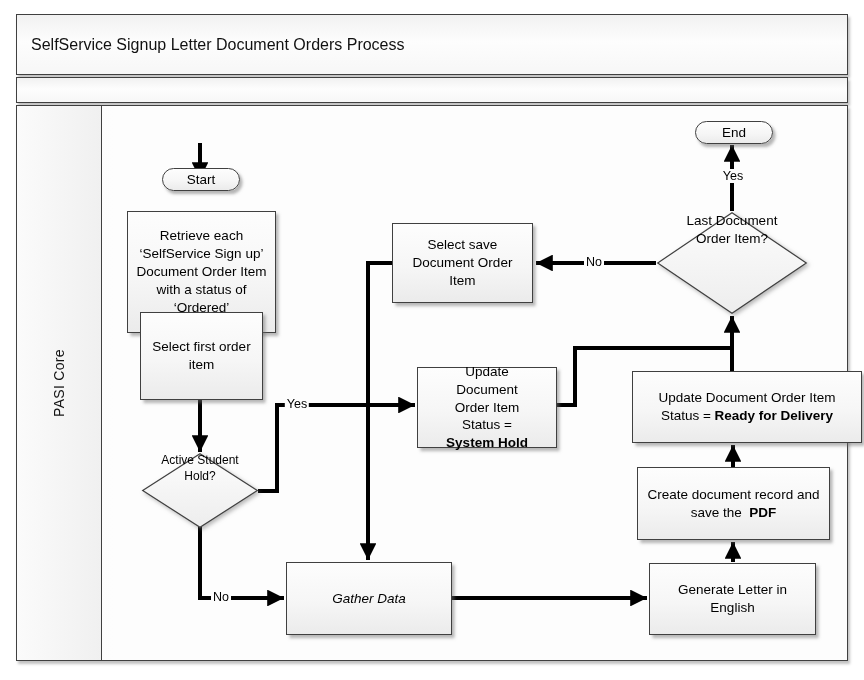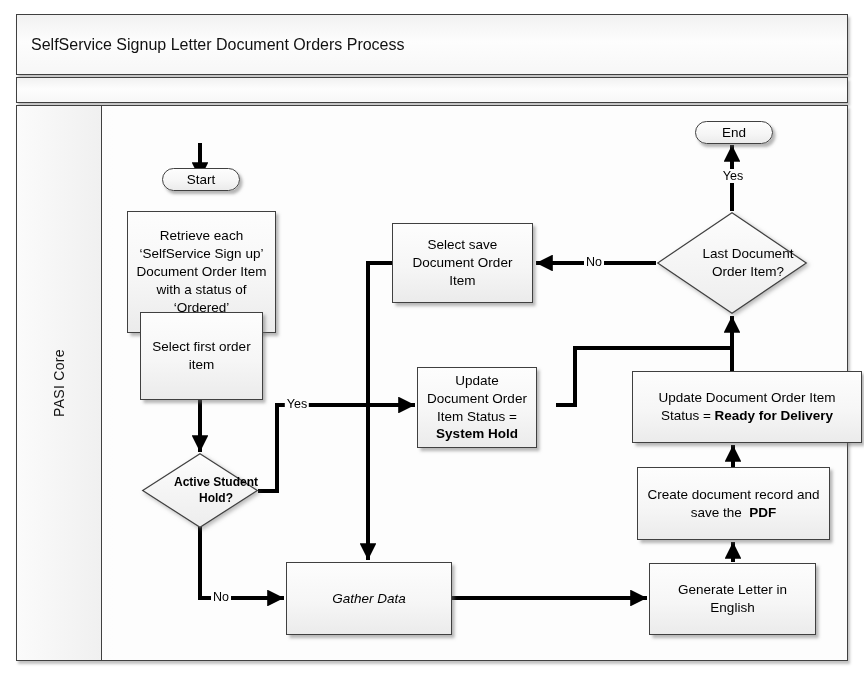--- a/index.html
+++ b/index.html
@@ -50,45 +50,45 @@
   .node .node-text { display: block; width: 100%; }
   .oval {
     border-radius: 12px;
     border-width: 1.5px;
     font-size: 13.5px;
   }
   .diamond { position: absolute; z-index: 3; }
   .diamond svg { position: absolute; left: 0; top: 0; width: 100%; height: 100%;
     overflow: visible; filter: drop-shadow(2px 2.5px 2px rgba(110,110,110,0.5)); }
   .diamond .dtext {
-    position: absolute; left: 16px; top: 0; width: 100%; height: 100%;
-    display: flex; align-items: center; justify-content: center;
+    position: absolute; left: 0; top: 0; width: 100%; height: 100%;
+    display: flex; align-items: flex-start; justify-content: center;
     text-align: center; color: #000;
   }
   .diamond .dtext .node-text { display: block; margin: 0 auto; }
   #d-active .dtext { font-size: 12px; line-height: 1.3; }
-  #d-active .dtext .node-text { width: 100px; font-weight: bold; }
+  #d-active .dtext .node-text { width: 100px; }
   #d-last .dtext { font-size: 13.5px; line-height: 1.32; }
   #d-last .dtext .node-text { width: 112px; }
 
   .edge-label {
     position: absolute; z-index: 4;
     transform: translate(-50%, -50%);
     background: #fdfdfd;
     font-size: 12.5px; color: #000;
     padding: 0 2px; white-space: nowrap;
   }
 
   
   #n-start   { left: 162px; top: 120px; width: 78px;  height: 23px; margin-top: 48px; }
   #n-retrieve{ left: 127px; top: 180px; width: 149px; height: 122px; padding: 0 3px; margin-top: 31px; }
   #n-selfirst{ left: 140px; top: 312px; width: 123px; height: 88px;  padding: 0 4px; }
   #d-active  { left: 142px; top: 453px; width: 116px; height: 75px; }
   #n-gather  { left: 286px; top: 562px; width: 166px; height: 73px; font-style: italic; }
-  #n-syshold { left: 417px; top: 367px; width: 120px; height: 81px;  padding: 0 9px; }
+  #n-syshold { left: 417px; top: 367px; width: 140px; height: 81px;  padding: 0 26px; }
   #n-selnext { left: 392px; top: 223px; width: 141px; height: 80px;  padding: 0 5px; }
   #d-last    { left: 657px; top: 212px; width: 150px; height: 102px; }
   #n-end     { left: 695px; top: 121px; width: 78px;  height: 23px; }
   #n-ready   { left: 632px; top: 371px; width: 230px; height: 72px;  padding: 12px 12px; }
   #n-createdoc{ left: 637px; top: 467px; width: 193px; height: 73px; padding: 0 5px; }
   #n-genletter{ left: 649px; top: 563px; width: 167px; height: 72px; padding: 0 5px; }
 </style>
 </head>
 <body>
 

